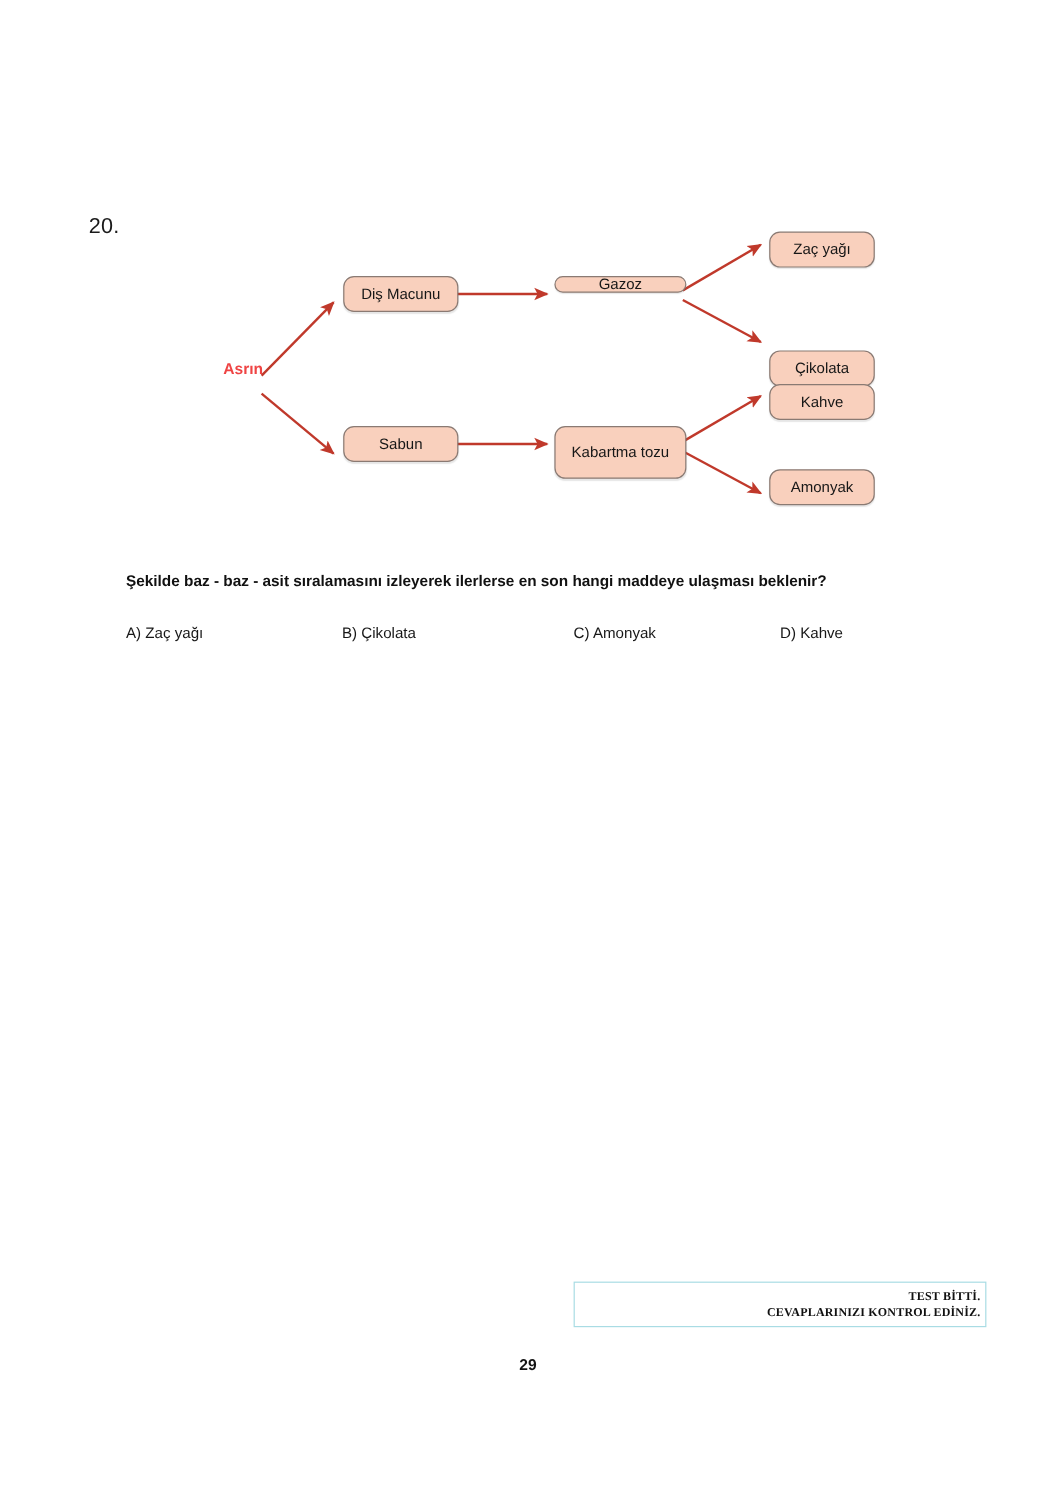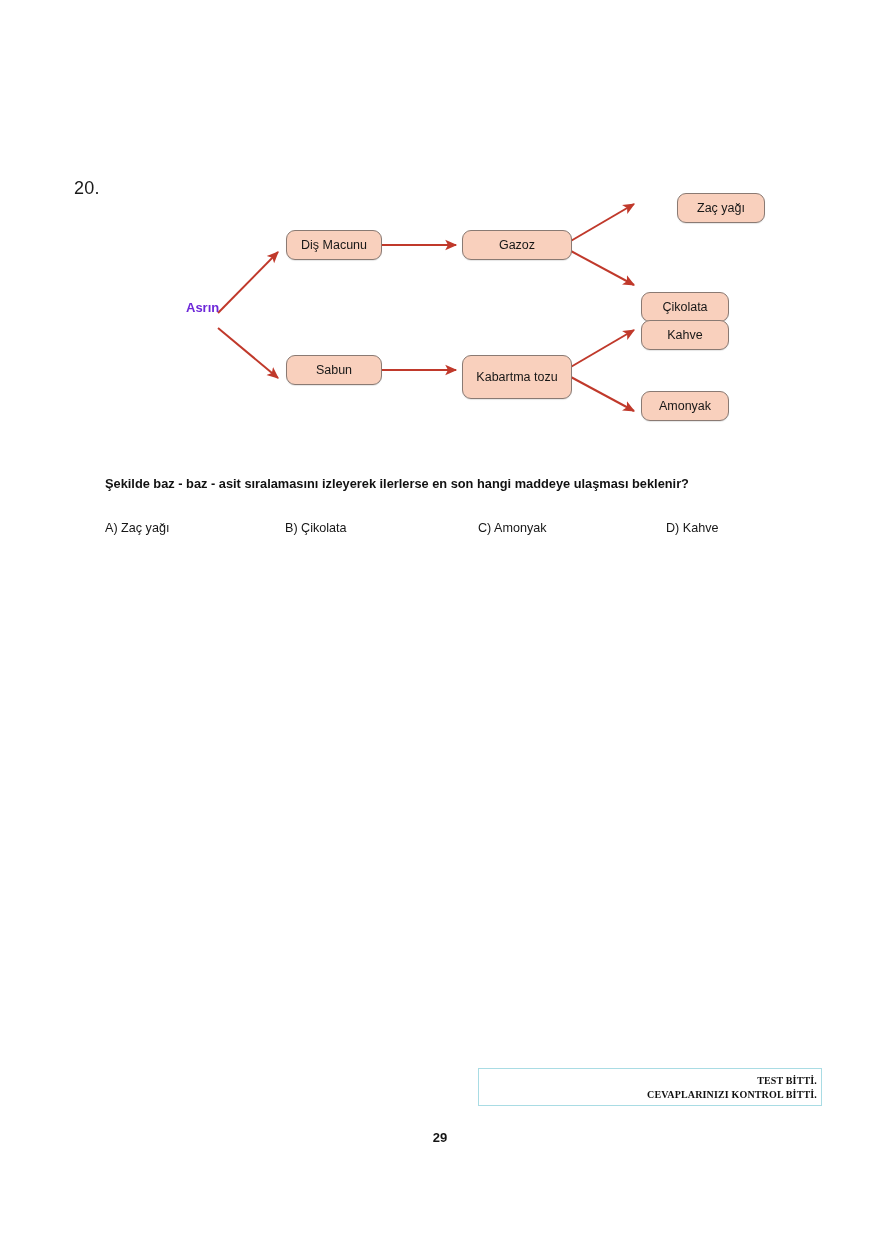--- a/index.html
+++ b/index.html
@@ -61,21 +61,21 @@
     font-size: 12.5px;
     color: #171717;
     line-height: 1;
     box-shadow: 0 1px 1px rgba(0,0,0,0.10);
   }
 
   .node-root {
     position: absolute;
     font-size: 13px;
     font-weight: bold;
-    color: #6d28d9;
+    color: #ef4444;
     white-space: nowrap;
   }
 
   
   .stem-text {
     position: absolute;
     left: 105px;
     top: 438px;
     font-size: 12.6px;
     color: #171717;
@@ -168,36 +168,36 @@
       <line x1="449" y1="188" x2="514" y2="150" stroke="#c0392b" stroke-width="2" marker-end="url(#ah)"></line>
 
       <line x1="449" y1="196" x2="514" y2="231" stroke="#c0392b" stroke-width="2" marker-end="url(#ah)"></line>
     </svg>
 
     <div class="node-root" style="left:66px; top:120px;">Asrın</div>
 
     <div class="node" style="left:166px; top:50px; width:96px; height:30px;">Diş Macunu</div>
     <div class="node" style="left:166px; top:175px; width:96px; height:30px;">Sabun</div>
 
-    <div class="node" style="left:342px; top:50px; width:110px; height:30px;">Gazoz</div>
+    <div class="node" style="left:342px; top:50px; width:110px; height:14px;">Gazoz</div>
     <div class="node" style="left:342px; top:175px; width:110px; height:44px;">Kabartma tozu</div>
 
-    <div class="node" style="left:521px; top:13px; width:88px; height:30px;margin-left:36px;">Zaç yağı</div>
+    <div class="node" style="left:521px; top:13px; width:88px; height:30px;">Zaç yağı</div>
     <div class="node" style="left:521px; top:86px; width:88px; height:30px;margin-top:26px;">Çikolata</div>
     <div class="node" style="left:521px; top:140px; width:88px; height:30px;">Kahve</div>
     <div class="node" style="left:521px; top:211px; width:88px; height:30px;">Amonyak</div>
   </div>
 
   <div class="stem-question">Şekilde baz - baz - asit sıralamasını izleyerek ilerlerse en son hangi maddeye ulaşması beklenir?</div>
 
   <div class="option" style="left:105px;">A) Zaç yağı</div>
   <div class="option" style="left:285px;">B) Çikolata</div>
   <div class="option" style="left:478px;">C) Amonyak</div>
-  <div class="option" style="left:666px;">D) Kahve</div>
+  <div class="option" style="left:650px;">D) Kahve</div>
 
   <div class="notice-box">
     <div class="notice-line">TEST BİTTİ.</div>
-    <div class="notice-line">CEVAPLARINIZI KONTROL BİTTİ.</div>
+    <div class="notice-line">CEVAPLARINIZI KONTROL EDİNİZ.</div>
   </div>
 
   <div class="page-number">29</div>
 
 </div>
 
 </body></html>

